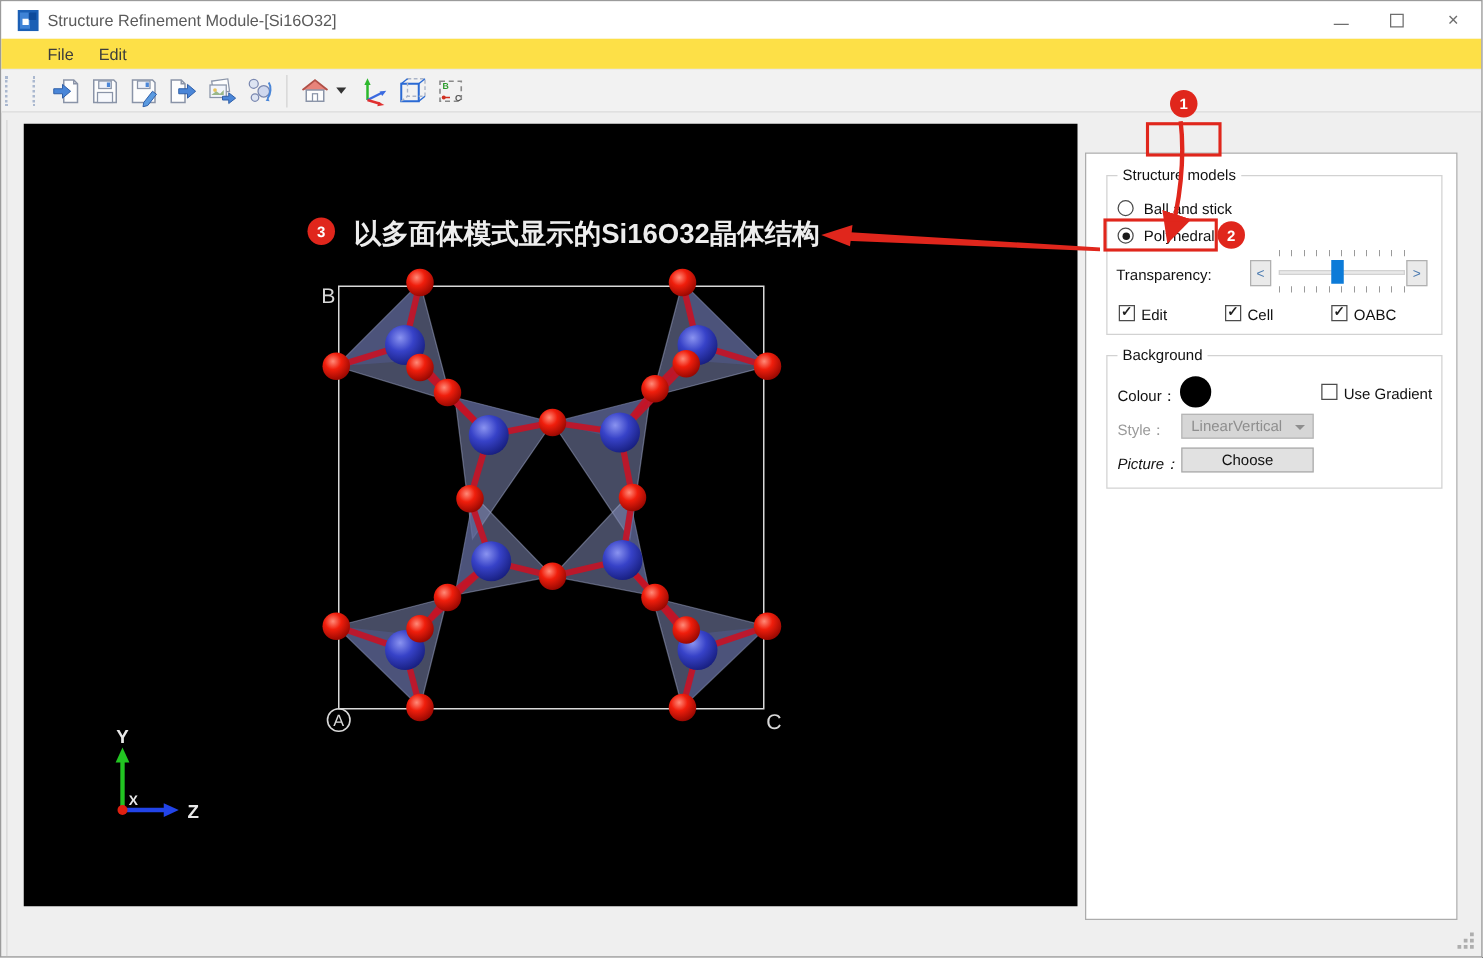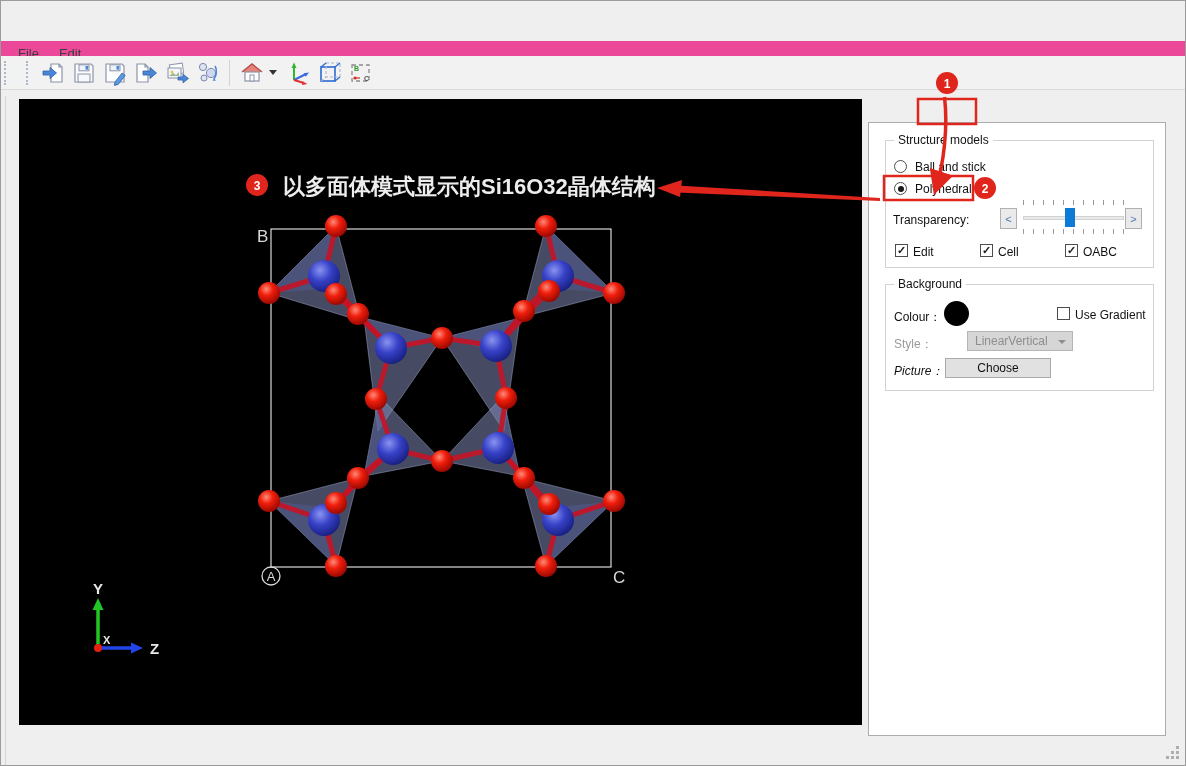--- a/index.html
+++ b/index.html
@@ -11,21 +11,21 @@
   }
   
   .titlebar{position:absolute;left:0;top:0;width:100%;height:30px;background:#ffffff;display:flex;align-items:center;}
   .app-icon{width:17px;height:17px;margin-left:13px;flex:0 0 auto;}
   .title-text{margin-left:7px;font-size:13px;color:#5a5a5a;}
   .win-controls{position:absolute;right:0;top:0;height:30px;display:flex;align-items:center;}
   .win-btn{width:45px;height:30px;display:flex;align-items:center;justify-content:center;color:#6e6e6e;font-size:15px;}
   .min-glyph{display:block;width:12px;border-top:1px solid #6e6e6e;margin-top:6px;}
   .max-glyph{display:block;width:11px;height:11px;border:1px solid #6e6e6e;}
   
-  .menubar{position:absolute;left:0;top:40px;width:100%;height:25px;background:#ec4899;display:flex;align-items:center;border-bottom:1px solid #e9e9e9;}
+  .menubar{position:absolute;left:0;top:30px;width:100%;height:25px;background:#fde047;display:flex;align-items:center;border-bottom:1px solid #e9e9e9;padding-left:20px;}
   .menu-item{font-size:13px;color:#3c3c3c;padding:0 10px;}
   .menu-item:first-child{margin-left:7px;}
   
   .toolbar{position:absolute;left:0;top:55px;width:100%;height:34px;background:#f2f2f2;border-bottom:1px solid #dadada;display:flex;align-items:center;}
   .gripper{width:5px;height:24px;border-left:2px dotted #aab8cf;margin-left:3px;}
   .gripper.g2{margin-left:17px;margin-right:6px;}
   .tbtn{width:31px;height:30px;display:flex;align-items:center;justify-content:center;}
   .tsep{width:1px;height:26px;background:#d2d2d2;margin:0 6px;}
   .caret-down{width:0;height:0;border-left:4px solid transparent;border-right:4px solid transparent;border-top:5px solid #333;margin-left:2px;}
   
@@ -61,20 +61,40 @@
   .btn{position:absolute;width:106px;height:20px;background:#e1e1e1;border:1px solid #a9a9a9;font-size:12px;color:#111;display:flex;align-items:center;justify-content:center;}
   
   .overlay{position:absolute;left:0;top:0;width:1186px;height:766px;pointer-events:none;z-index:10;}
   .resize-grip{position:absolute;right:5px;bottom:5px;width:15px;height:15px;z-index:5;}
 </style>
 </head>
 <body>
 
 <div class="window">
 
+  <div class="titlebar">
+    <svg class="app-icon" viewBox="0 0 17 17">
+      <rect x="0" y="0" width="17" height="17" fill="#1b5fb5"></rect>
+      <rect x="2" y="2" width="8" height="13" fill="#3f83d6"></rect>
+      <rect x="4" y="7" width="5" height="5" fill="#ffffff"></rect>
+      <rect x="9" y="2" width="6" height="6" fill="#0d4a9b"></rect>
+    </svg>
+    <span class="title-text">Structure Refinement Module-[Si16O32]</span>
+    <div class="win-controls">
+      <div class="win-btn">
+          <span class="min-glyph"></span>
+        </div>
+      <div class="win-btn">
+          <span class="max-glyph"></span>
+        </div>
+      <div class="win-btn">
+          <span>×</span>
+        </div>
+    </div>
+  </div>
 
   <div class="menubar">
     <span class="menu-item">File</span>
     <span class="menu-item">Edit</span>
   </div>
 
   <div class="toolbar">
     <span class="gripper"></span>
     <span class="gripper g2"></span>
 
@@ -315,21 +335,21 @@
 
     <div class="gb gb2">
       <span class="gb-legend">Background</span>
 
       <span class="ctl-label" style="left:8px;top:24px;">Colour：</span>
       <span class="swatch" style="left:58px;top:16px;"></span>
       <span class="cb" style="left:171px;top:22px;"></span>
       <span class="ctl-label" style="left:189px;top:23px;">Use Gradient</span>
 
       <span class="ctl-label dis" style="left:8px;top:51px;">Style：</span>
-      <span class="dropdown" style="left:59px;top:46px;margin-left:22px;">
+      <span class="dropdown" style="left:59px;top:46px;">
         <span>LinearVertical</span>
         <span class="dd-caret"></span>
       </span>
 
       <span class="ctl-label" style="left:8px;top:78px;font-style:italic;">Picture：</span>
       <span class="btn" style="left:59px;top:73px;">Choose</span>
     </div>
   </div>
 
   <svg class="resize-grip" viewBox="0 0 15 15">

